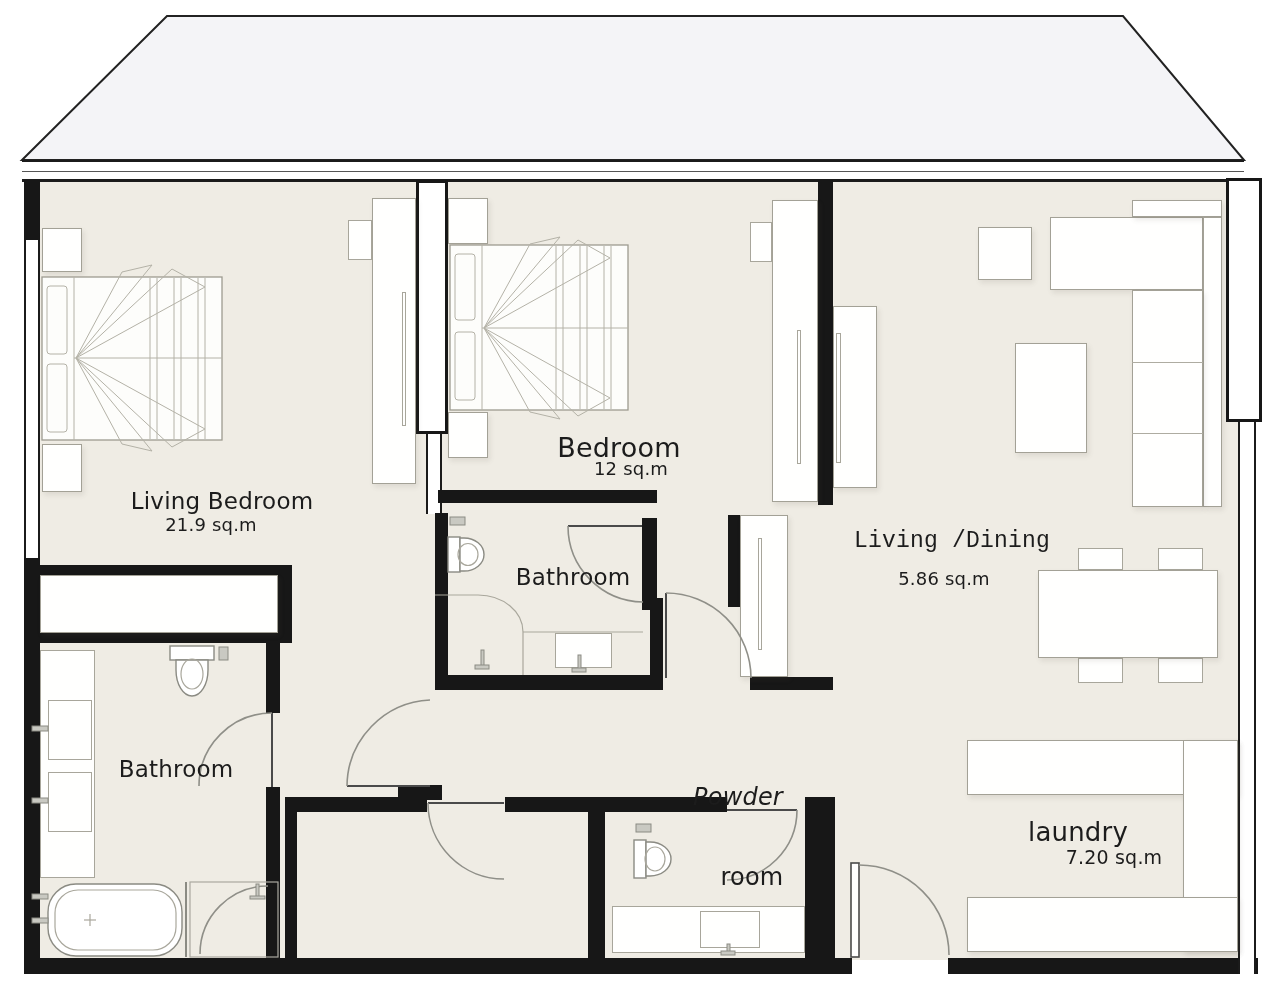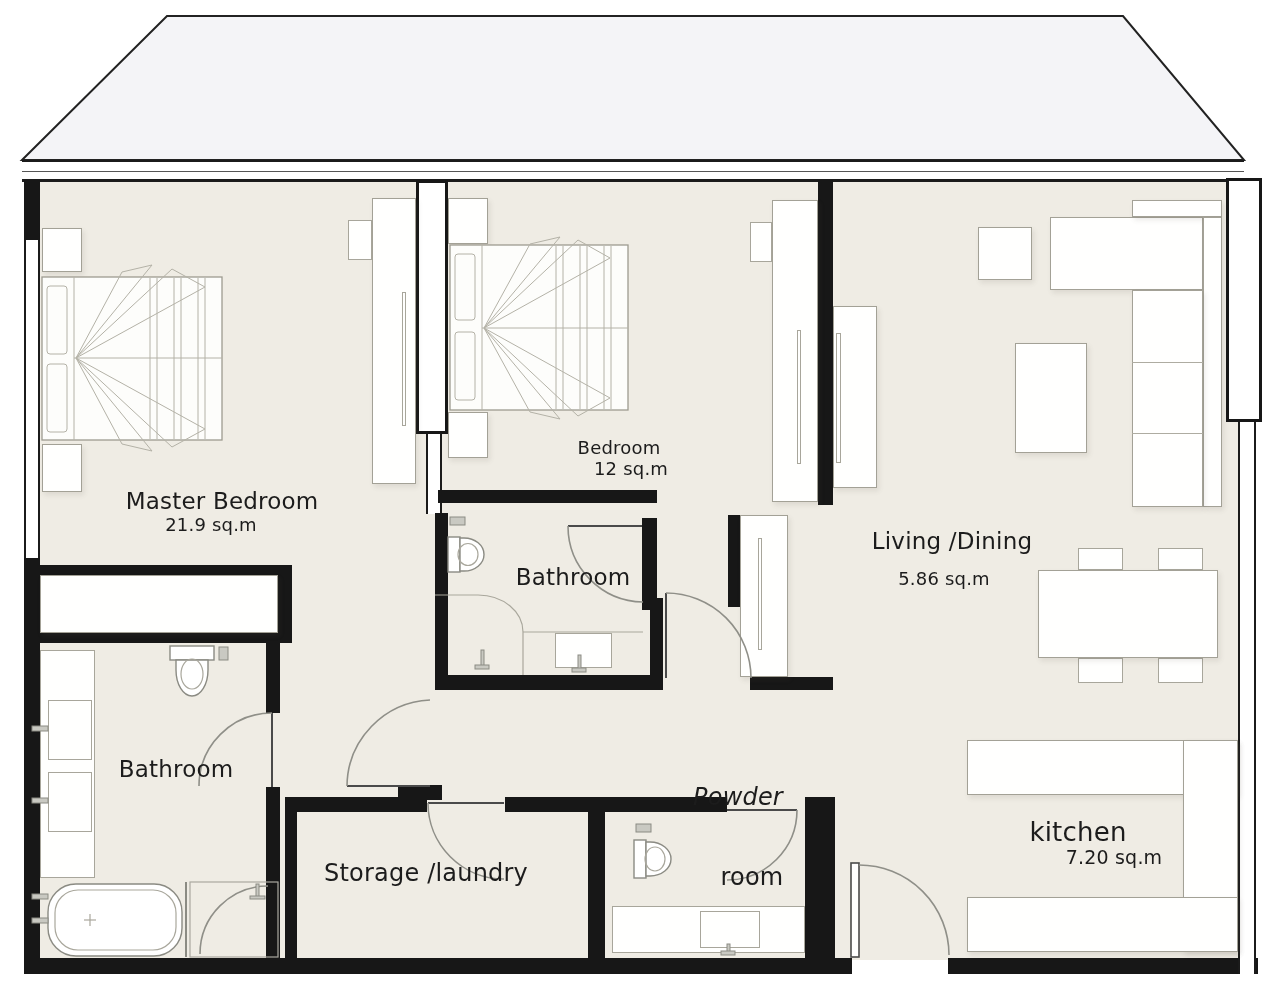--- a/index.html
+++ b/index.html
@@ -236,33 +236,32 @@
     <g>
       <line class="leaf" x1="727" y1="810" x2="797" y2="810"></line>
       <path class="arc" d="M797,810 A70,70 0 0 1 727,880"></path>
     </g>
     <g>
       <rect x="851" y="863" width="8" height="94" fill="#fff" stroke="#4a4a4a" stroke-width="1.6"></rect>
       <path class="arc" d="M859,865 A90,90 0 0 1 949,955"></path>
     </g>
   </svg>
 
-  <div class="lbl" style="left:222px;top:501px;font-size:23px;">Master Bedroom</div>
+  <div class="lbl" style="left:222px;top:501px;font-size:23px;">Living Bedroom</div>
   <div class="lbl" style="left:211px;top:524px;font-size:18px;">21.9 sq.m</div>
 
-  <div class="lbl" style="left:619px;top:447px;font-size:18px;">Bedroom</div>
+  <div class="lbl" style="left:619px;top:447px;font-size:27px;">Bedroom</div>
   <div class="lbl" style="left:631px;top:468px;font-size:18px;">12 sq.m</div>
 
   <div class="lbl" style="left:573px;top:577px;font-size:23px;">Bathroom</div>
   <div class="lbl" style="left:176px;top:769px;font-size:23px;">Bathroom</div>
 
-  <div class="lbl" style="left:952px;top:541px;font-size:23px;">Living /Dining</div>
+  <div class="lbl" style="left:952px;top:541px;font-size:23px;font-family:Liberation Mono, monospace;">Living /Dining</div>
   <div class="lbl" style="left:944px;top:578px;font-size:18px;">5.86 sq.m</div>
 
-  <div class="lbl" style="left:426px;top:873px;font-size:24px;">Storage /laundry</div>
 
   <div class="lbl" style="left:738px;top:797px;font-size:24px;font-style:italic;">Powder</div>
   <div class="lbl" style="left:752px;top:877px;font-size:24px;">room</div>
 
-  <div class="lbl" style="left:1078px;top:832px;font-size:26px;">kitchen</div>
+  <div class="lbl" style="left:1078px;top:832px;font-size:26px;">laundry</div>
   <div class="lbl" style="left:1114px;top:857px;font-size:19px;">7.20 sq.m</div>
 
 </div>
 
 </body></html>

